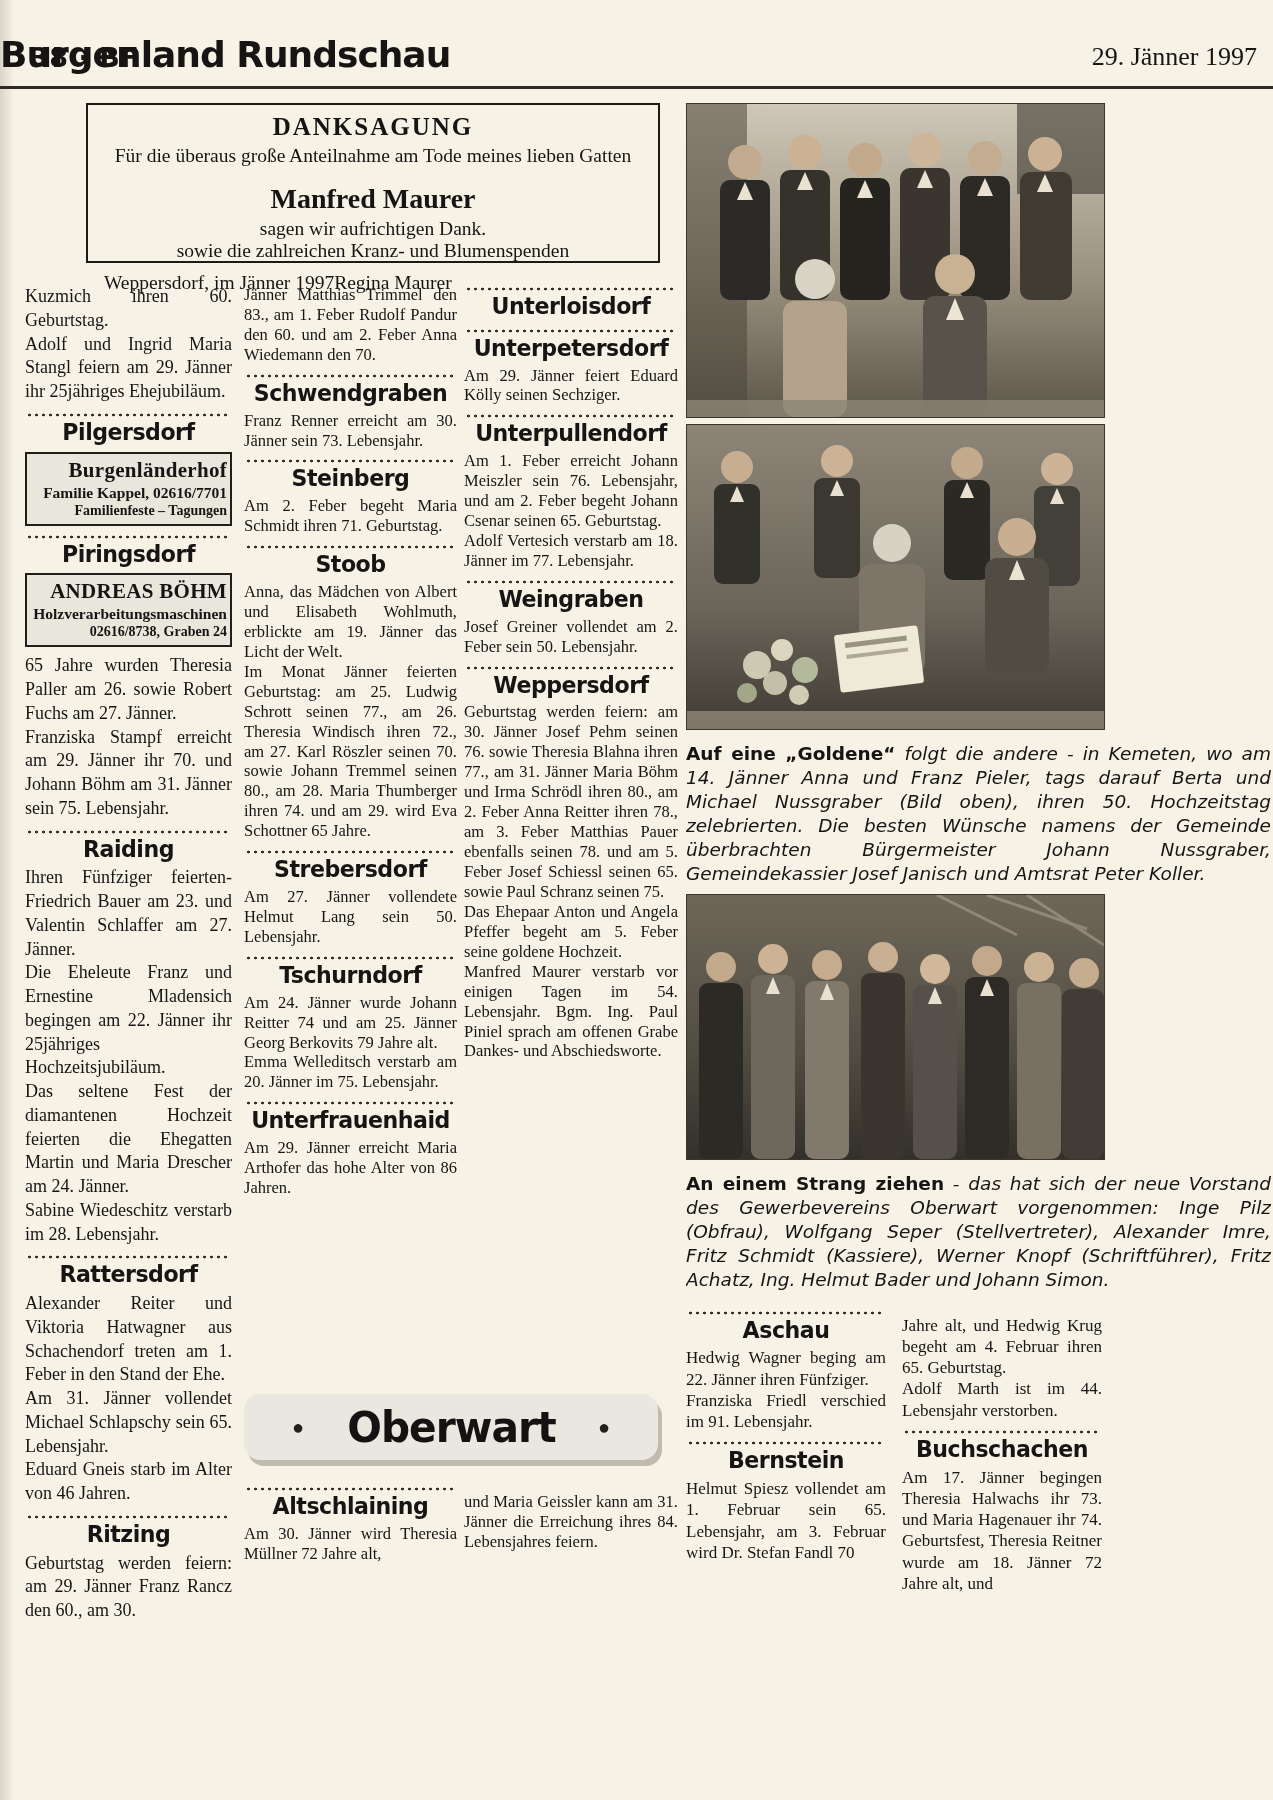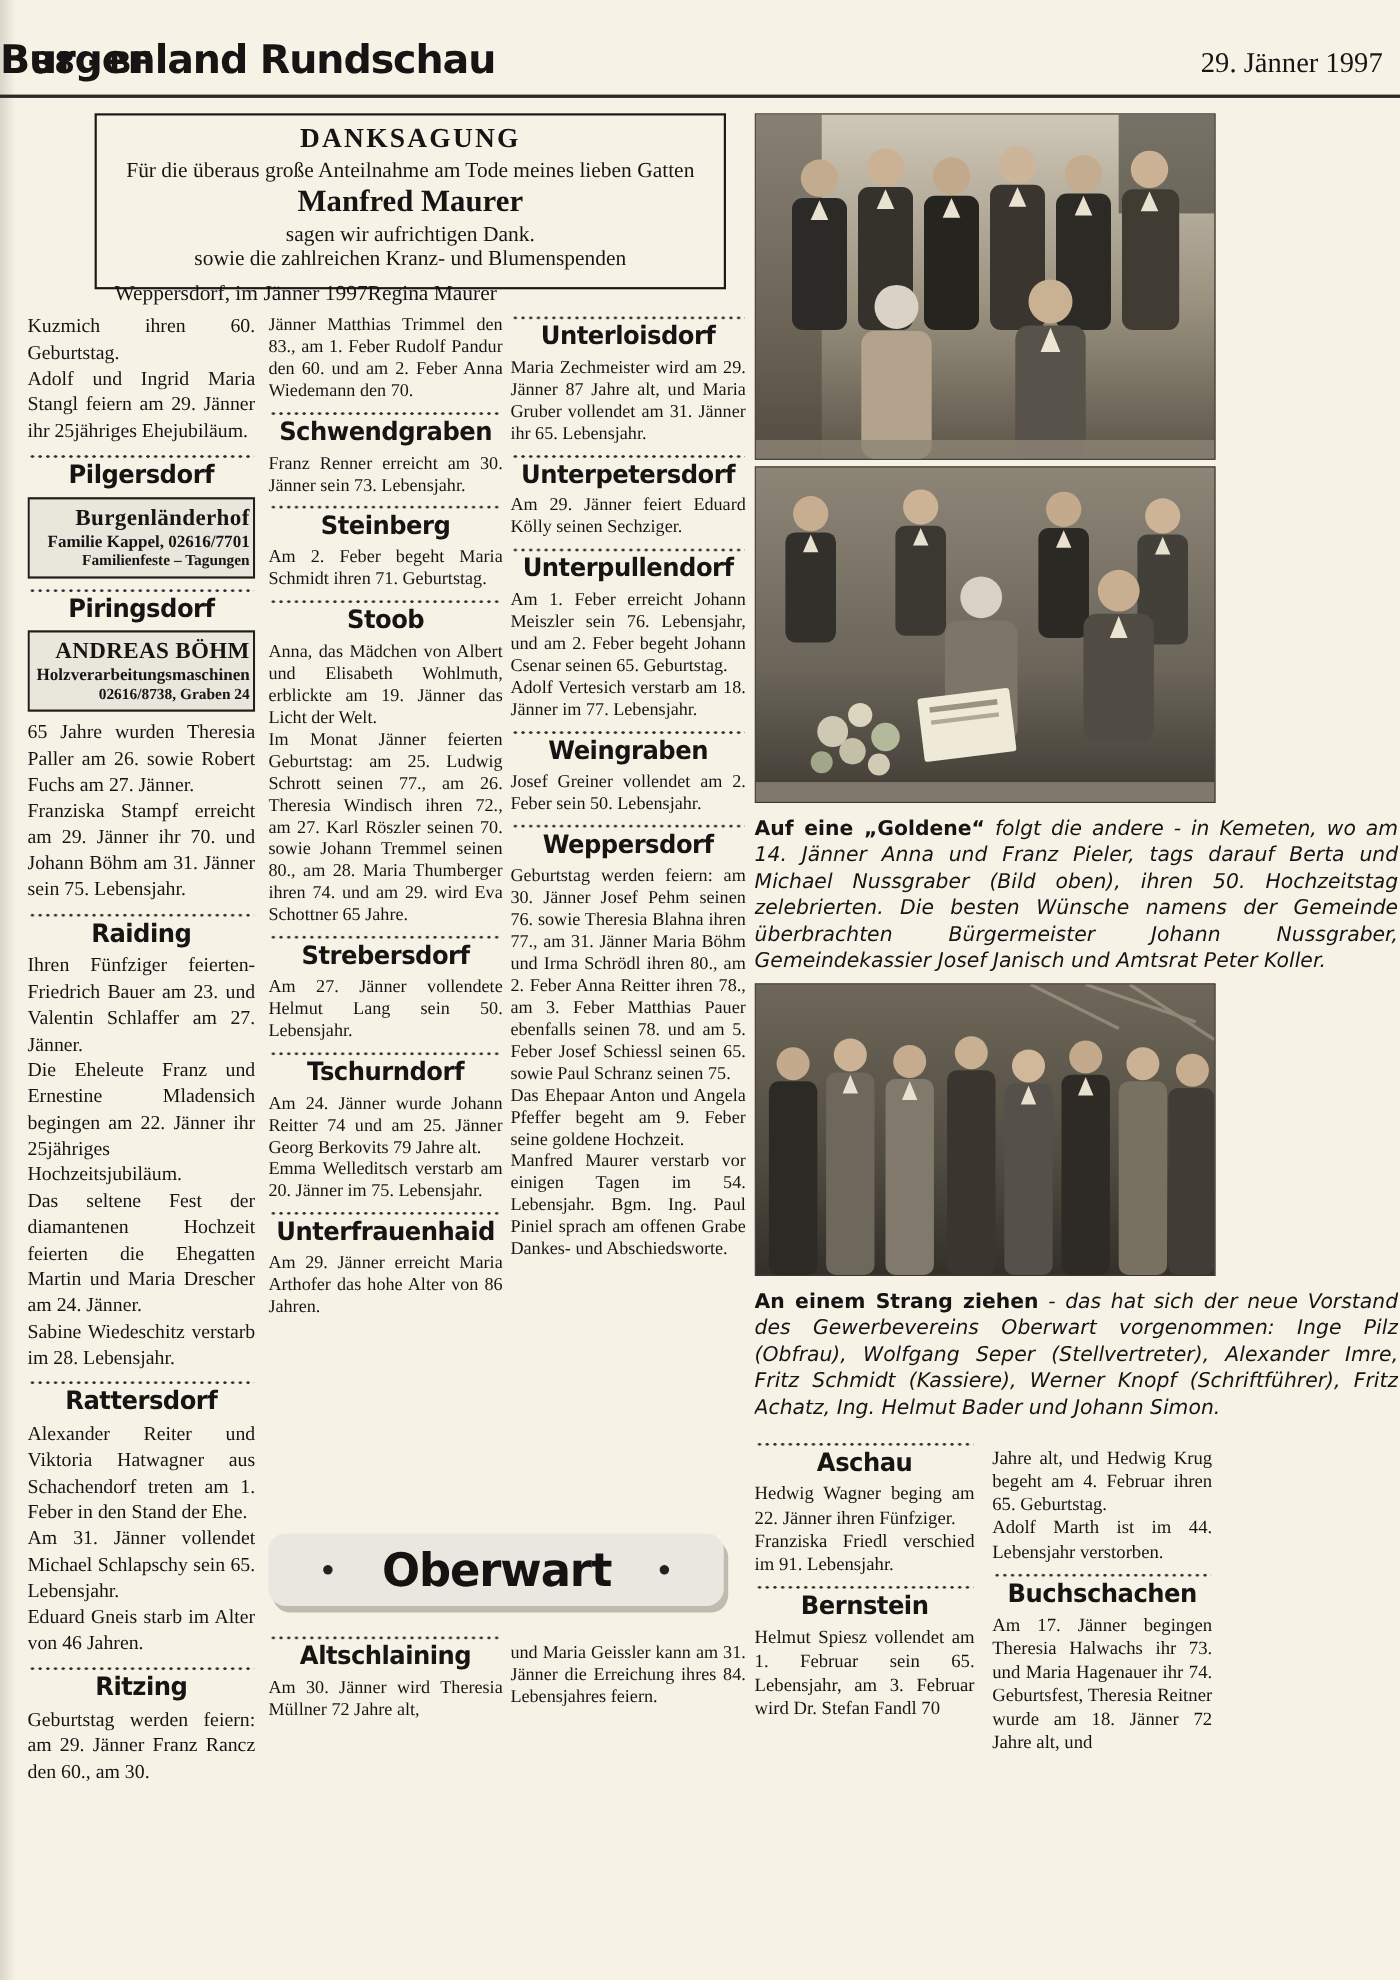--- a/index.html
+++ b/index.html
@@ -16,21 +16,21 @@
     font-weight:700;font-size:27px;letter-spacing:.5px;}
   .paper-title{position:absolute;left:0;width:100%;top:6px;text-align:left;
     font-family:"DejaVu Sans",sans-serif;font-weight:700;font-size:36px;letter-spacing:-1px;}
   .issue-date{position:absolute;right:16px;top:14px;font-size:26px;}
   .head-rule{position:absolute;left:0;top:86px;width:100%;height:3px;background:#2b2a26;}
   
   .obit-box{position:absolute;left:86px;top:103px;width:574px;height:160px;
     border:2px solid #1b1a17;padding:6px 12px 4px;box-sizing:border-box;text-align:center;}
   .obit-title{font-size:25px;font-weight:700;letter-spacing:2px;margin:2px 0 4px;}
   .obit-line{font-size:19.5px;margin:0;}
-  .obit-name{font-size:28px;font-weight:700;margin:1px 0 3px;}
+  .obit-name{font-size:28px;font-weight:700;margin:16px 0 3px;}
   .obit-foot{display:flex;font-size:19.5px;margin-top:10px;padding:0 8px 0 4px;}
   
   .col{position:absolute;top:285px;box-sizing:border-box;overflow:hidden;}
   .col1{left:25px;width:207px;height:1515px;}
   .col2{left:244px;width:213px;height:1108px;}
   .col3{left:464px;width:214px;height:1108px;}
   .colb{position:absolute;top:1478px;height:322px;overflow:hidden;}
   .col2b{left:244px;width:213px;}
   .col3b{left:464px;width:214px;}
   .para{margin:0;text-align:justify;font-size:16.5px;line-height:1.21;
@@ -159,39 +159,38 @@
   <p class="para">Emma Welleditsch verstarb am 20. Jänner im 75. Lebensjahr.</p>
 
   <div class="dots"></div>
   <h2 class="sec-head">Unterfrauenhaid</h2>
   <p class="para">Am 29. Jänner erreicht Maria Arthofer das hohe Alter von 86 Jahren.</p>
 </div>
 
 <div class="col col3">
   <div class="dots" style="margin-top:2px"></div>
   <h2 class="sec-head">Unterloisdorf</h2>
-  <p class="para">Maria Zechmeister wird am 29. Jänner 87 Jahre alt, und Maria Gruber vollendet am 31. Jänner ihr 65. Lebensjahr.</p>
 
   <div class="dots"></div>
   <h2 class="sec-head">Unterpetersdorf</h2>
   <p class="para">Am 29. Jänner feiert Eduard Kölly seinen Sechziger.</p>
 
   <div class="dots"></div>
   <h2 class="sec-head">Unterpullendorf</h2>
   <p class="para">Am 1. Feber erreicht Johann Meiszler sein 76. Lebensjahr, und am 2. Feber begeht Johann Csenar seinen 65. Geburtstag.</p>
   <p class="para">Adolf Vertesich verstarb am 18. Jänner im 77. Lebensjahr.</p>
 
   <div class="dots"></div>
   <h2 class="sec-head">Weingraben</h2>
   <p class="para">Josef Greiner vollendet am 2. Feber sein 50. Lebensjahr.</p>
 
   <div class="dots"></div>
   <h2 class="sec-head">Weppersdorf</h2>
   <p class="para">Geburtstag werden feiern: am 30. Jänner Josef Pehm seinen 76. sowie Theresia Blahna ihren 77., am 31. Jänner Maria Böhm und Irma Schrödl ihren 80., am 2. Feber Anna Reitter ihren 78., am 3. Feber Matthias Pauer ebenfalls seinen 78. und am 5. Feber Josef Schiessl seinen 65. sowie Paul Schranz seinen 75.</p>
-  <p class="para">Das Ehepaar Anton und Angela Pfeffer begeht am 9. Feber seine goldene Hochzeit.</p>
+  <p class="para">Das Ehepaar Anton und Angela Pfeffer begeht am 5. Feber seine goldene Hochzeit.</p>
   <p class="para">Manfred Maurer verstarb vor einigen Tagen im 54. Lebensjahr. Bgm. Ing. Paul Piniel sprach am offenen Grabe Dankes- und Abschiedsworte.</p>
 </div>
 
 <div class="banner">
   <span class="banner-dot">●</span>
   <span class="banner-label">Oberwart</span>
   <span class="banner-dot">●</span>
 </div>
 
 <div class="colb col2b">

